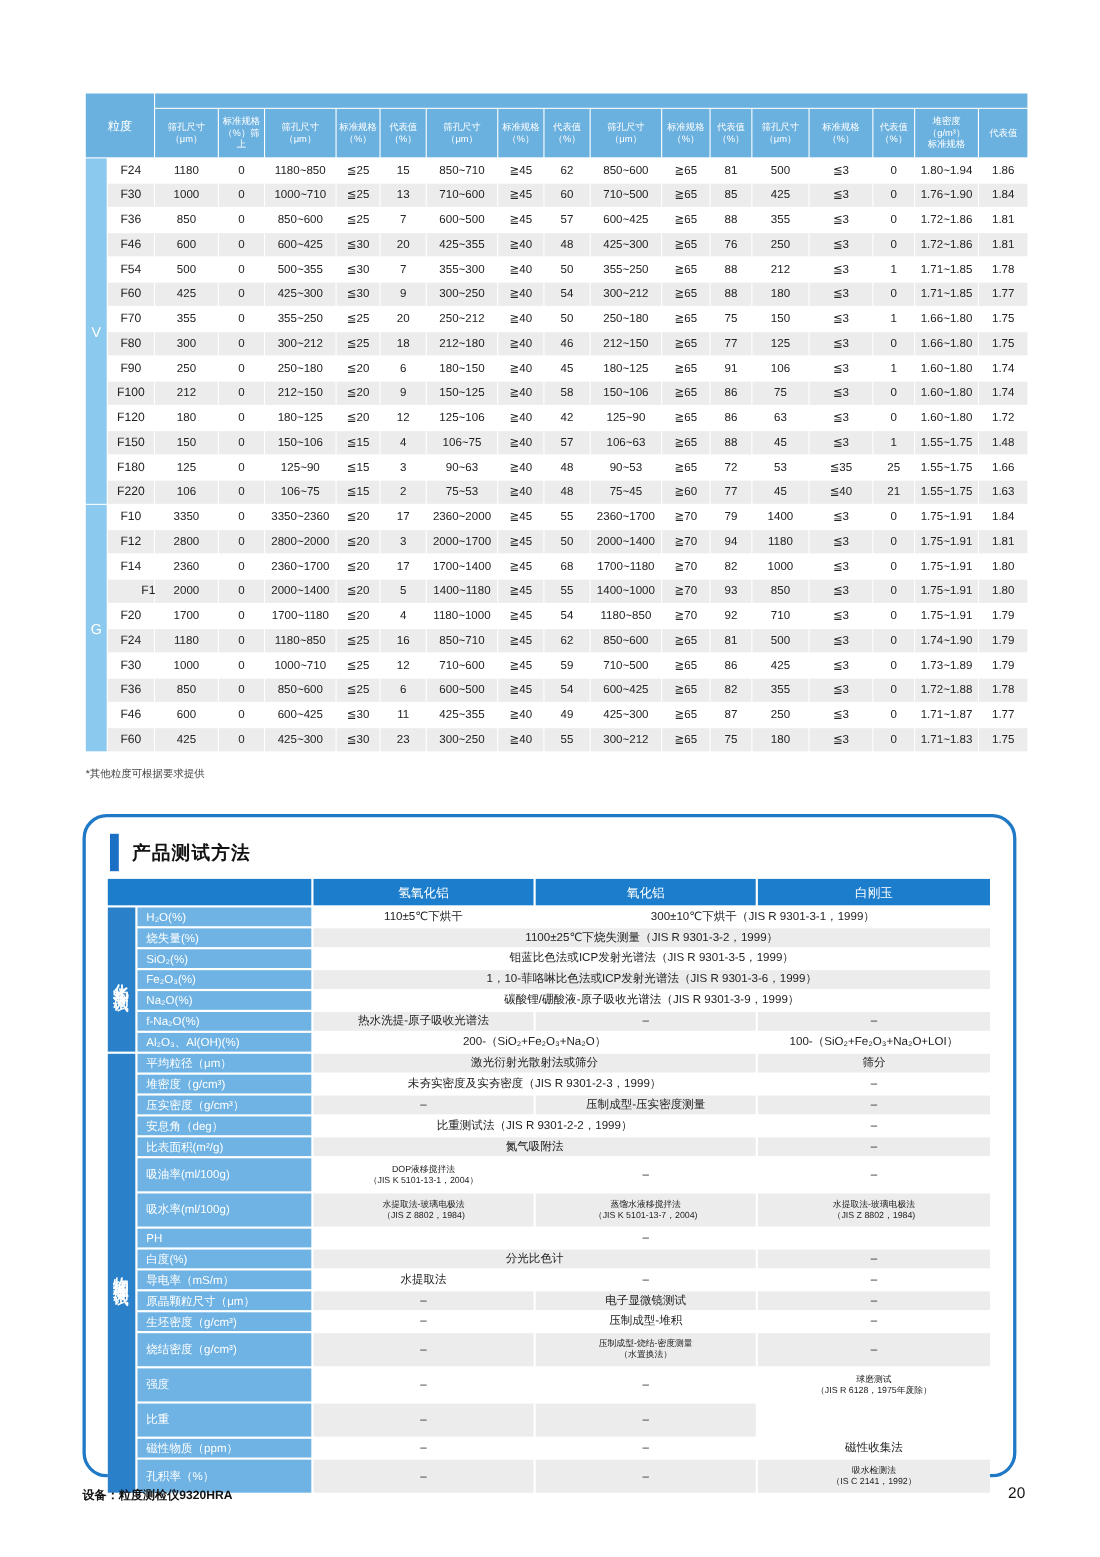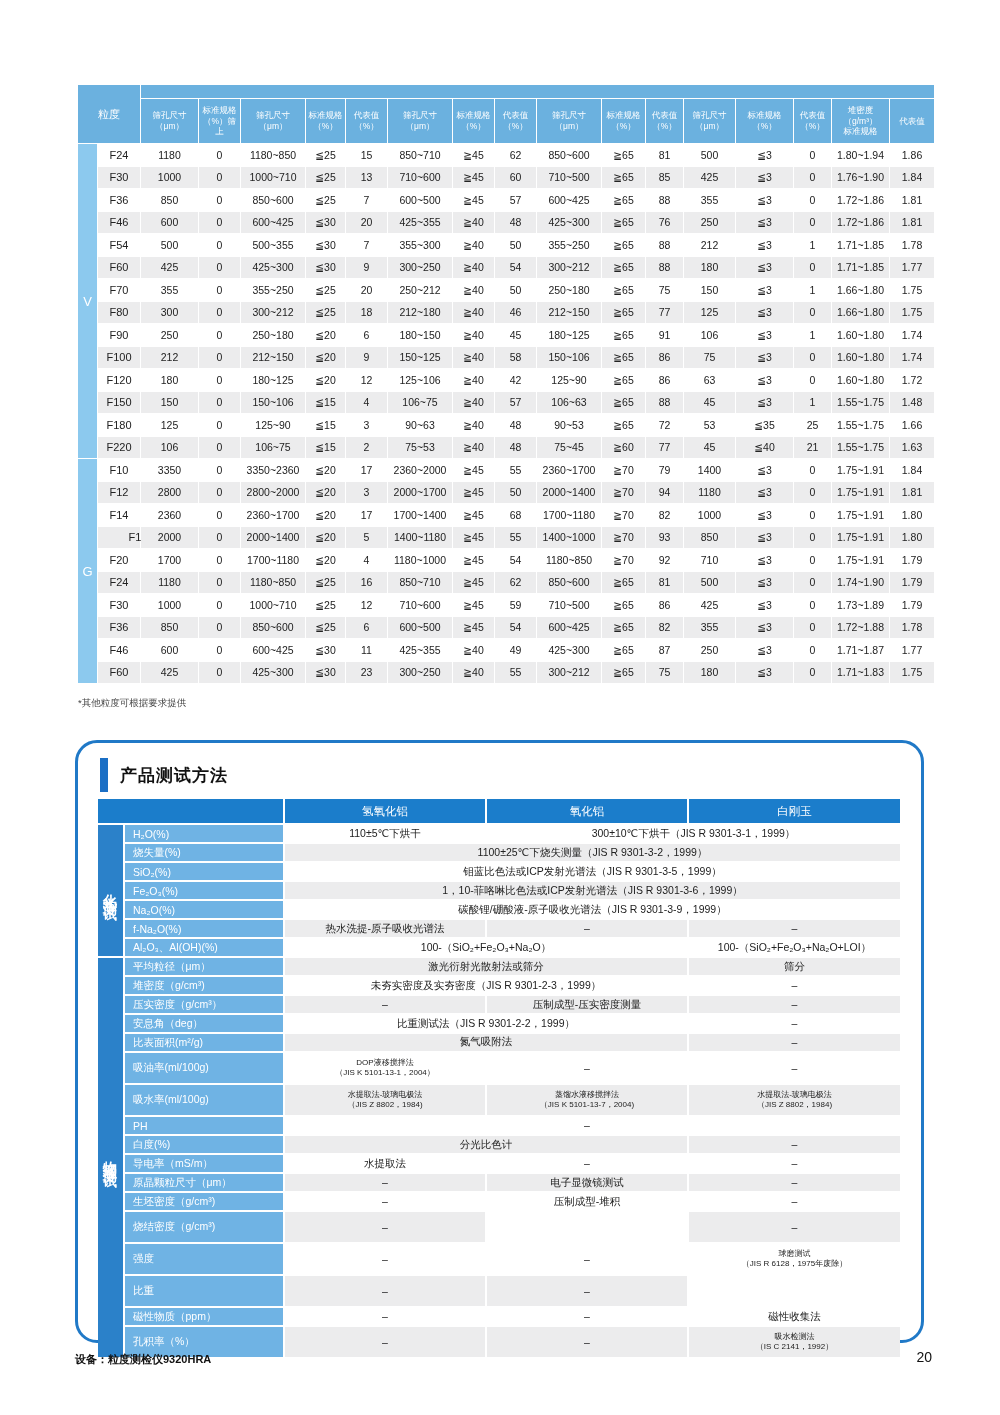--- a/index.html
+++ b/index.html
@@ -520,38 +520,38 @@
         <div class="m-val cell-white" style="grid-area: 4 / 3 / auto / span 3;">钼蓝比色法或ICP发射光谱法（JIS R 9301-3-5，1999）</div>
         <div class="m-label cell-gray" style="grid-area: 5 / 2;">Fe₂O₃(%)</div>
         <div class="m-val cell-gray" style="grid-area: 5 / 3 / auto / span 3;">1，10-菲咯啉比色法或ICP发射光谱法（JIS R 9301-3-6，1999）</div>
         <div class="m-label cell-white" style="grid-area: 6 / 2;">Na₂O(%)</div>
         <div class="m-val cell-white" style="grid-area: 6 / 3 / auto / span 3;">碳酸锂/硼酸液-原子吸收光谱法（JIS R 9301-3-9，1999）</div>
         <div class="m-label cell-gray" style="grid-area: 7 / 2;">f-Na₂O(%)</div>
         <div class="m-val cell-gray" style="grid-area: 7 / 3 / auto / span 1;">热水洗提-原子吸收光谱法</div>
         <div class="m-val cell-gray" style="grid-area: 7 / 4 / auto / span 1;">–</div>
         <div class="m-val cell-gray" style="grid-area: 7 / 5 / auto / span 1;">–</div>
         <div class="m-label cell-white" style="grid-area: 8 / 2;">Al₂O₃、Al(OH)(%)</div>
-        <div class="m-val cell-white" style="grid-area: 8 / 3 / auto / span 2;">100-（SiO₂+Fe₂O₃+Na₂O）</div>
+        <div class="m-val cell-white" style="grid-area: 8 / 3 / auto / span 2;">200-（SiO₂+Fe₂O₃+Na₂O）</div>
         <div class="m-val cell-white" style="grid-area: 8 / 5 / auto / span 1;">100-（SiO₂+Fe₂O₃+Na₂O+LOI）</div>
         <div class="m-section" style="grid-area: 9 / 1 / span 17;">物理测试</div>
         <div class="m-label cell-gray" style="grid-area: 9 / 2;">平均粒径（μm）</div>
         <div class="m-val cell-gray" style="grid-area: 9 / 3 / auto / span 2;">激光衍射光散射法或筛分</div>
         <div class="m-val cell-gray" style="grid-area: 9 / 5 / auto / span 1;">筛分</div>
         <div class="m-label cell-white" style="grid-area: 10 / 2;">堆密度（g/cm³)</div>
         <div class="m-val cell-white" style="grid-area: 10 / 3 / auto / span 2;">未夯实密度及实夯密度（JIS R 9301-2-3，1999）</div>
         <div class="m-val cell-white" style="grid-area: 10 / 5 / auto / span 1;">–</div>
         <div class="m-label cell-gray" style="grid-area: 11 / 2;">压实密度（g/cm³）</div>
         <div class="m-val cell-gray" style="grid-area: 11 / 3 / auto / span 1;">–</div>
         <div class="m-val cell-gray" style="grid-area: 11 / 4 / auto / span 1;">压制成型-压实密度测量</div>
         <div class="m-val cell-gray" style="grid-area: 11 / 5 / auto / span 1;">–</div>
         <div class="m-label cell-white" style="grid-area: 12 / 2;">安息角（deg）</div>
         <div class="m-val cell-white" style="grid-area: 12 / 3 / auto / span 2;">比重测试法（JIS R 9301-2-2，1999）</div>
         <div class="m-val cell-white" style="grid-area: 12 / 5 / auto / span 1;">–</div>
         <div class="m-label cell-gray" style="grid-area: 13 / 2;">比表面积(m²/g)</div>
-        <div class="m-val cell-gray" style="grid-area: 13 / 3 / auto / span 2; font-family: Liberation Mono, monospace;">氮气吸附法</div>
+        <div class="m-val cell-gray" style="grid-area: 13 / 3 / auto / span 2;">氮气吸附法</div>
         <div class="m-val cell-gray" style="grid-area: 13 / 5 / auto / span 1;">–</div>
         <div class="m-label cell-white" style="grid-area: 14 / 2;">吸油率(ml/100g)</div>
         <div class="m-val cell-white m-small" style="grid-area: 14 / 3 / auto / span 1;">DOP液移搅拌法
 （JIS K 5101-13-1，2004）</div>
         <div class="m-val cell-white" style="grid-area: 14 / 4 / auto / span 1;">–</div>
         <div class="m-val cell-white" style="grid-area: 14 / 5 / auto / span 1;">–</div>
         <div class="m-label cell-gray" style="grid-area: 15 / 2;">吸水率(ml/100g)</div>
         <div class="m-val cell-gray m-small" style="grid-area: 15 / 3 / auto / span 1;">水提取法-玻璃电极法
 （JIS Z 8802，1984)</div>
         <div class="m-val cell-gray m-small" style="grid-area: 15 / 4 / auto / span 1;">蒸馏水液移搅拌法
@@ -572,20 +572,22 @@
         <div class="m-label cell-gray" style="grid-area: 19 / 2;">原晶颗粒尺寸（μm）</div>
         <div class="m-val cell-gray" style="grid-area: 19 / 3 / auto / span 1;">–</div>
         <div class="m-val cell-gray" style="grid-area: 19 / 4 / auto / span 1;">电子显微镜测试</div>
         <div class="m-val cell-gray" style="grid-area: 19 / 5 / auto / span 1;">–</div>
         <div class="m-label cell-white" style="grid-area: 20 / 2;">生坯密度（g/cm³)</div>
         <div class="m-val cell-white" style="grid-area: 20 / 3 / auto / span 1;">–</div>
         <div class="m-val cell-white" style="grid-area: 20 / 4 / auto / span 1;">压制成型-堆积</div>
         <div class="m-val cell-white" style="grid-area: 20 / 5 / auto / span 1;">–</div>
         <div class="m-label cell-gray" style="grid-area: 21 / 2;">烧结密度（g/cm³)</div>
         <div class="m-val cell-gray" style="grid-area: 21 / 3 / auto / span 1;">–</div>
+        <div class="m-val cell-gray m-small" style="grid-area: 21 / 4 / auto / span 1;">压制成型-烧结-密度测量
+（水置换法）</div>
         <div class="m-val cell-gray" style="grid-area: 21 / 5 / auto / span 1;">–</div>
         <div class="m-label cell-white" style="grid-area: 22 / 2;">强度</div>
         <div class="m-val cell-white" style="grid-area: 22 / 3 / auto / span 1;">–</div>
         <div class="m-val cell-white" style="grid-area: 22 / 4 / auto / span 1;">–</div>
         <div class="m-val cell-white m-small" style="grid-area: 22 / 5 / auto / span 1;">球磨测试
 （JIS R 6128，1975年废除）</div>
         <div class="m-label cell-gray" style="grid-area: 23 / 2;">比重</div>
         <div class="m-val cell-gray" style="grid-area: 23 / 3 / auto / span 1;">–</div>
         <div class="m-val cell-gray" style="grid-area: 23 / 4 / auto / span 1;">–</div>
         <div class="m-label cell-white" style="grid-area: 24 / 2;">磁性物质（ppm）</div>

